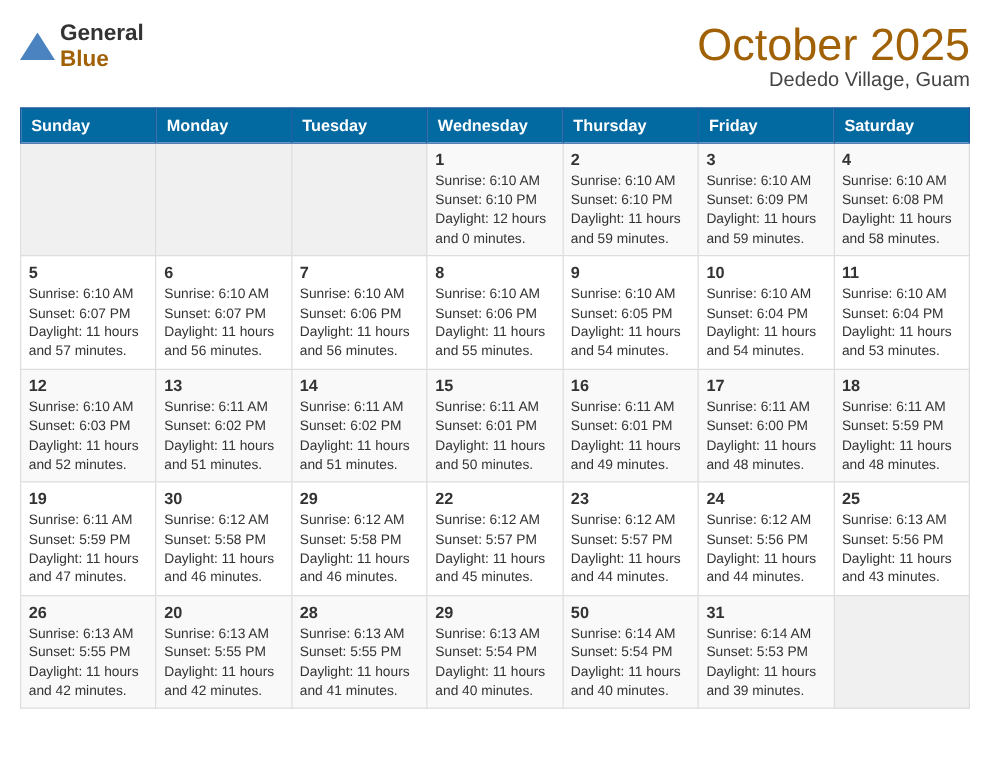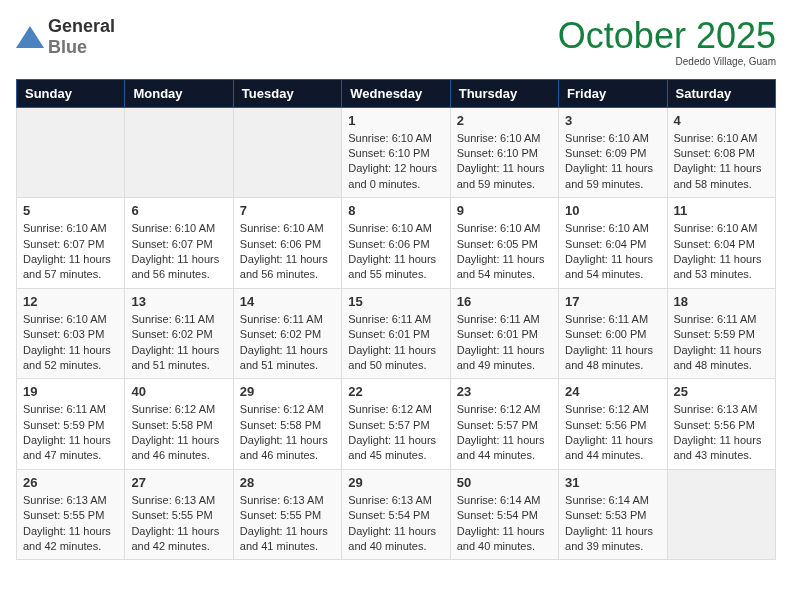--- a/index.html
+++ b/index.html
@@ -22,46 +22,46 @@
       gap: 4px;
     }
     .logo-text-general {
       font-size: 18px;
       font-weight: bold;
       color: #333;
     }
     .logo-text-blue {
       font-size: 18px;
       font-weight: bold;
-      color: #737373;
+      color: #a16207;
     }
     .logo-icon {
       width: 28px;
       height: 22px;
     }
     .title-area {
       text-align: right;
     }
     .month-title {
       font-size: 36px;
       font-weight: normal;
-      color: #15803d;
+      color: #a16207;
       line-height: 1.1;
     }
     .location-title {
-      font-size: 10px;
+      font-size: 16px;
       color: #444;
     }
     .calendar-table {
       width: 100%;
       border-collapse: collapse;
       border: 1px solid #ccc;
     }
     .calendar-table th {
-      background-color: #0f172a;
+      background-color: #0369a1;
       color: #fff;
       text-align: left;
       padding: 6px 8px;
       font-size: 13px;
       font-weight: bold;
       border: 1px solid #1e5a9e;
     }
     .calendar-table td {
       vertical-align: top;
       padding: 5px 6px;
@@ -205,21 +205,21 @@
           <span class="day-number">18</span>
           <div class="day-info">Sunrise: 6:11 AM<br>Sunset: 5:59 PM<br>Daylight: 11 hours and 48 minutes.</div>
         </td>
       </tr>
       <tr>
         <td>
           <span class="day-number">19</span>
           <div class="day-info">Sunrise: 6:11 AM<br>Sunset: 5:59 PM<br>Daylight: 11 hours and 47 minutes.</div>
         </td>
         <td>
-          <span class="day-number">40</span>
+          <span class="day-number">30</span>
           <div class="day-info">Sunrise: 6:12 AM<br>Sunset: 5:58 PM<br>Daylight: 11 hours and 46 minutes.</div>
         </td>
         <td>
           <span class="day-number">29</span>
           <div class="day-info">Sunrise: 6:12 AM<br>Sunset: 5:58 PM<br>Daylight: 11 hours and 46 minutes.</div>
         </td>
         <td>
           <span class="day-number">22</span>
           <div class="day-info">Sunrise: 6:12 AM<br>Sunset: 5:57 PM<br>Daylight: 11 hours and 45 minutes.</div>
         </td>
@@ -235,21 +235,21 @@
           <span class="day-number">25</span>
           <div class="day-info">Sunrise: 6:13 AM<br>Sunset: 5:56 PM<br>Daylight: 11 hours and 43 minutes.</div>
         </td>
       </tr>
       <tr>
         <td>
           <span class="day-number">26</span>
           <div class="day-info">Sunrise: 6:13 AM<br>Sunset: 5:55 PM<br>Daylight: 11 hours and 42 minutes.</div>
         </td>
         <td>
-          <span class="day-number">27</span>
+          <span class="day-number">20</span>
           <div class="day-info">Sunrise: 6:13 AM<br>Sunset: 5:55 PM<br>Daylight: 11 hours and 42 minutes.</div>
         </td>
         <td>
           <span class="day-number">28</span>
           <div class="day-info">Sunrise: 6:13 AM<br>Sunset: 5:55 PM<br>Daylight: 11 hours and 41 minutes.</div>
         </td>
         <td>
           <span class="day-number">29</span>
           <div class="day-info">Sunrise: 6:13 AM<br>Sunset: 5:54 PM<br>Daylight: 11 hours and 40 minutes.</div>
         </td>

